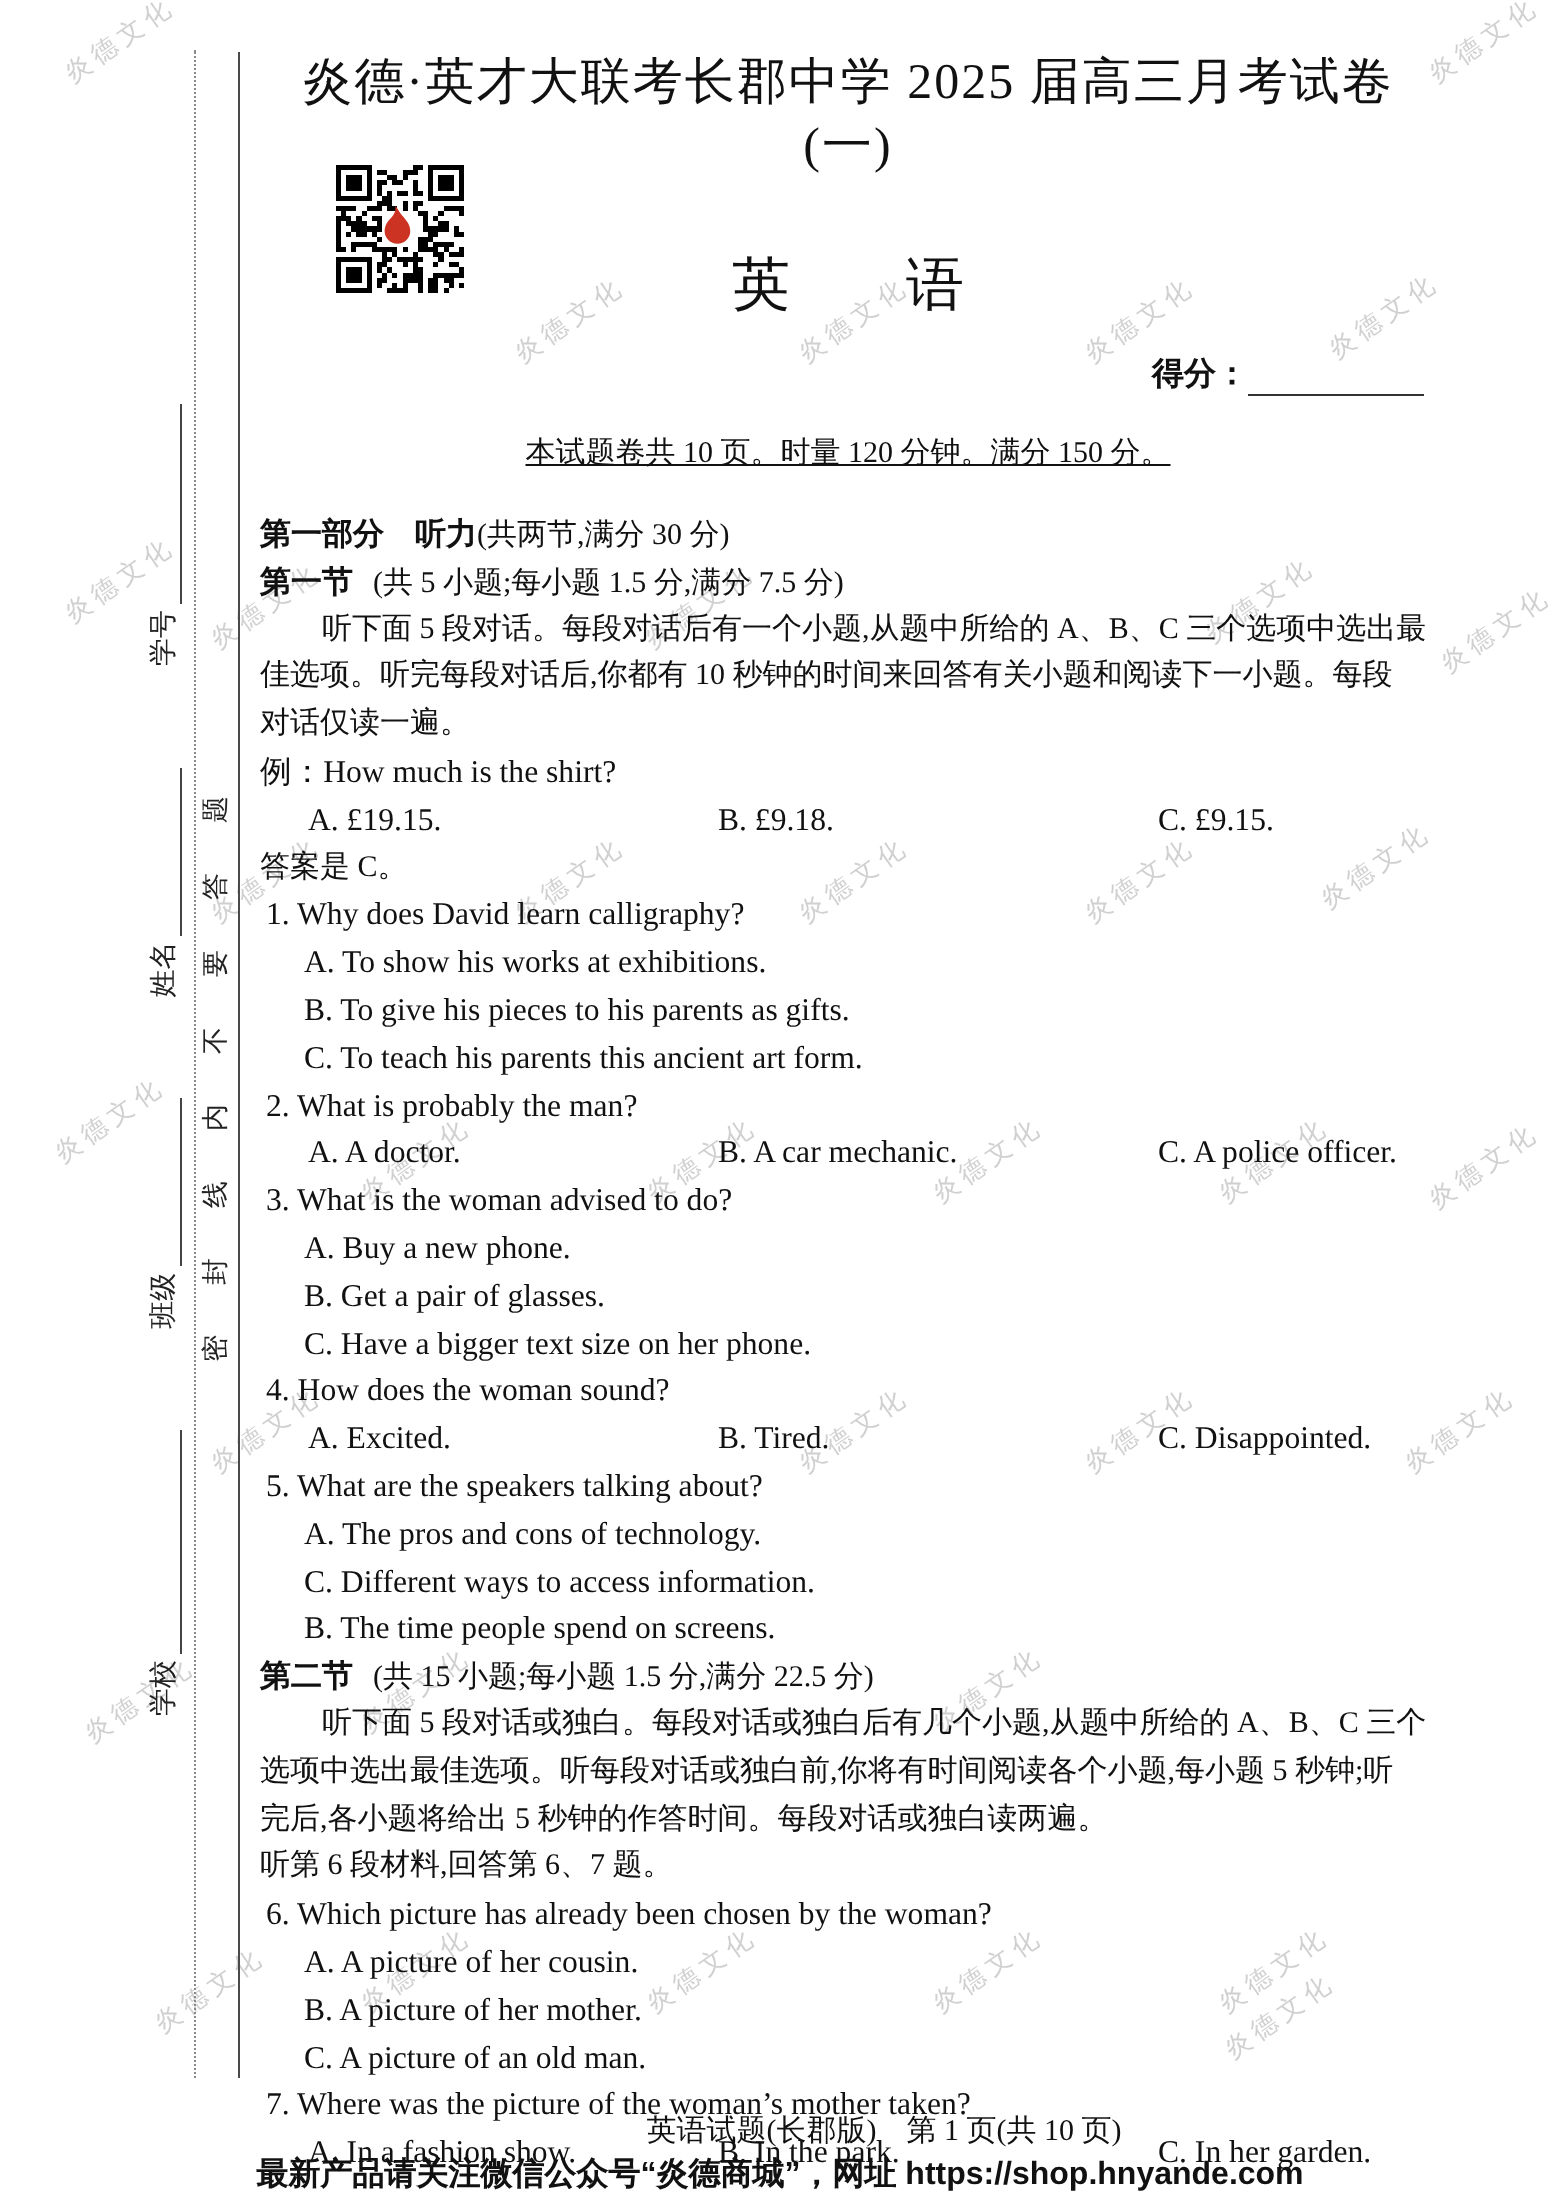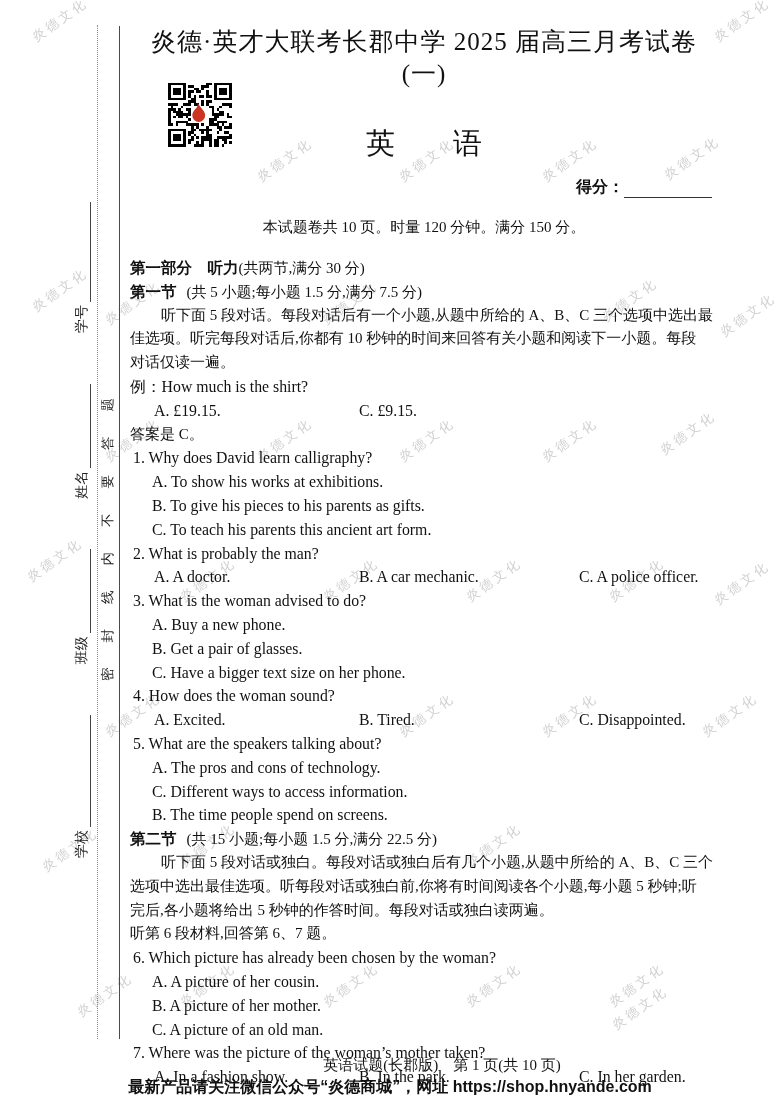--- a/index.html
+++ b/index.html
@@ -49,21 +49,21 @@
     margin-top:36px;text-align:center;font-weight:normal;
     font-size:29px;line-height:34px;
     font-family:"Liberation Sans","DejaVu Sans",sans-serif;
   }
   .score-row{
     margin-top:18px;height:20px;display:flex;justify-content:flex-end;
     align-items:flex-end;font-weight:bold;font-size:16px;
     font-family:"Liberation Sans","DejaVu Sans",sans-serif;
   }
   .score-blank{display:inline-block;width:88px;height:17px;border-bottom:1.5px solid #333;margin-right:6px;}
-  .paper-info{margin-top:18px;text-align:center;font-size:15px;line-height:22px;}
+  .paper-info{margin-top:18px;text-align:center;font-size:15px;line-height:22px;text-decoration:underline;}
   .body{margin-top:18px;font-size:15px;}
   .line{line-height:23.8px;height:23.8px;white-space:pre-wrap;}
   .heading .hbold{
     font-weight:bold;font-size:15.5px;
     font-family:"Liberation Sans","DejaVu Sans",sans-serif;
   }
   .heading .hnote{font-size:15px;}
   .heading .gap{margin-left:10px;}
   .indent{text-indent:31px;}
   .en{font-size:15.8px;}
@@ -368,20 +368,21 @@
 
       <div class="line heading"><span class="hbold">第一节</span><span class="hnote gap">(共 5 小题;每小题 1.5 分,满分 7.5 分)</span></div>
 
       <div class="line indent">听下面 5 段对话。每段对话后有一个小题,从题中所给的 A、B、C 三个选项中选出最</div>
       <div class="line">佳选项。听完每段对话后,你都有 10 秒钟的时间来回答有关小题和阅读下一小题。每段</div>
       <div class="line">对话仅读一遍。</div>
 
       <div class="line en">例：How much is the shirt?</div>
       <div class="line en opts-row">
         <span>A. £19.15.</span>
+        <span>B. £9.18.</span>
         <span>C. £9.15.</span>
       </div>
       <div class="line">答案是 C。</div>
 
       <div class="line en q">1. Why does David learn calligraphy?</div>
       <div class="line en opt">A. To show his works at exhibitions.</div>
       <div class="line en opt">B. To give his pieces to his parents as gifts.</div>
       <div class="line en opt">C. To teach his parents this ancient art form.</div>
 
       <div class="line en q">2. What is probably the man?</div>

